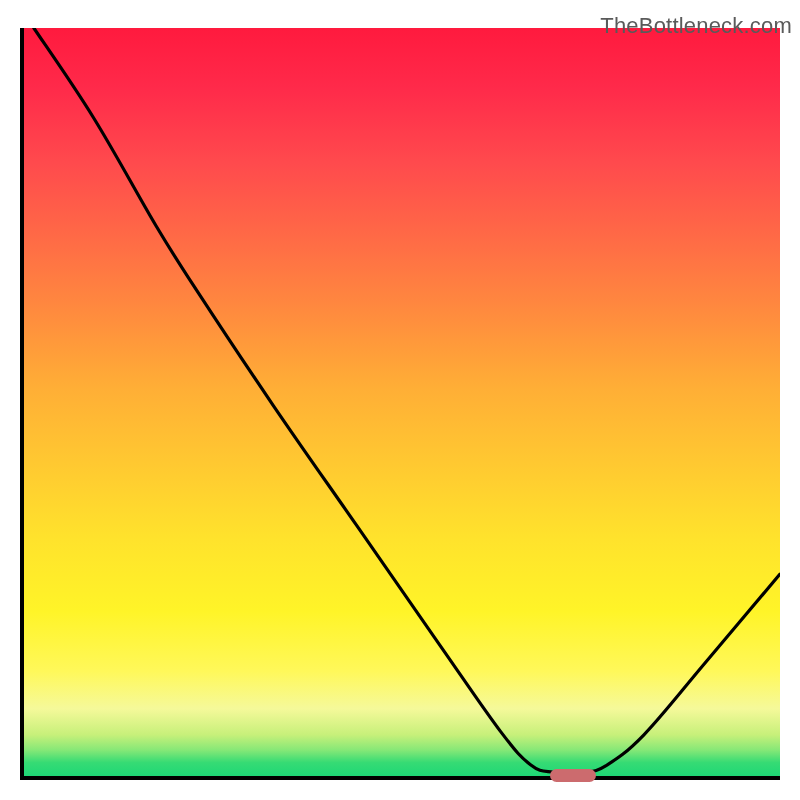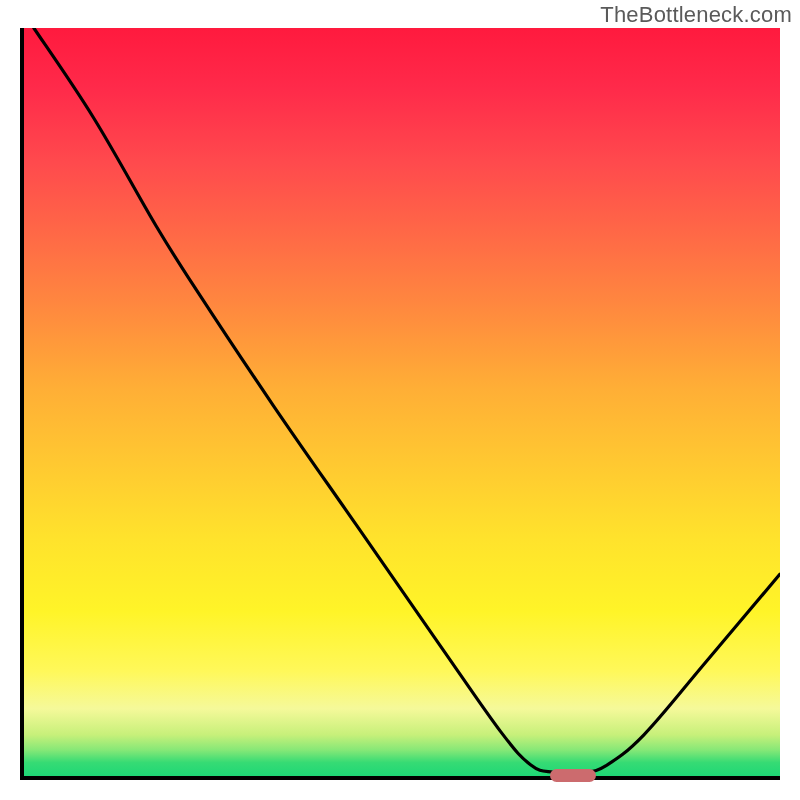--- a/index.html
+++ b/index.html
@@ -6,21 +6,21 @@
     margin: 0;
     padding: 0;
     width: 800px;
     height: 800px;
     overflow: hidden;
     background: #ffffff;
     font-family: Arial, Helvetica, sans-serif;
   }
   .watermark {
     position: absolute;
-    top: 2px;
+    top: 13px;
     right: 8px;
     color: #5a5a5a;
     font-size: 22px;
     font-weight: 500;
     letter-spacing: 0.2px;
     z-index: 20;
   }
   .plot-area {
     position: absolute;
     left: 20px;

